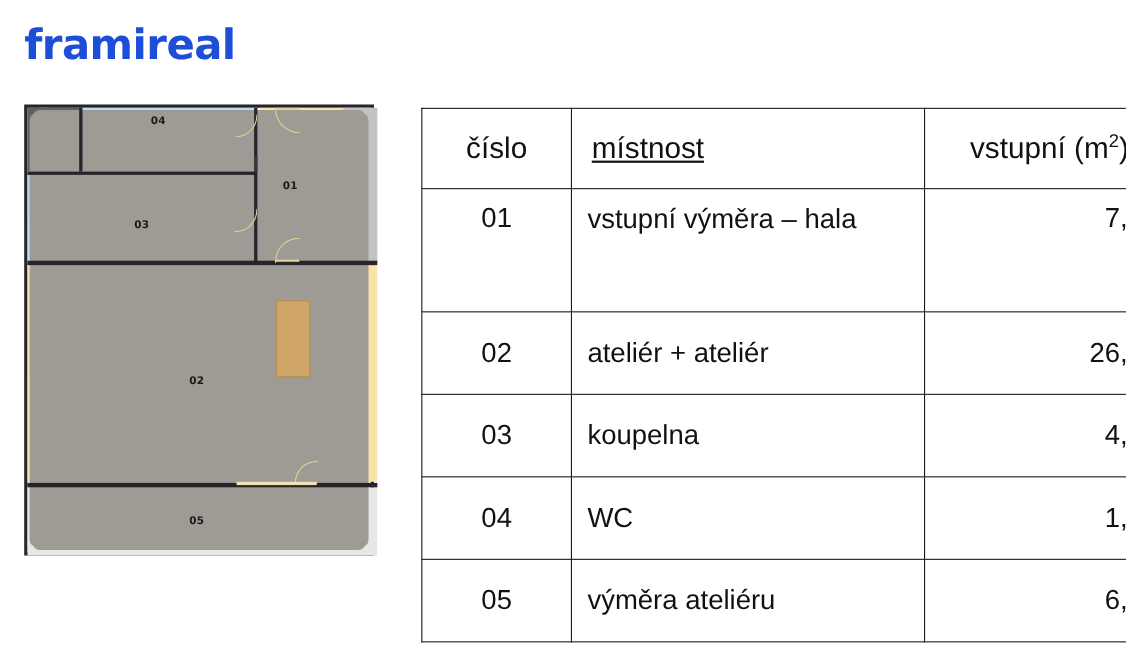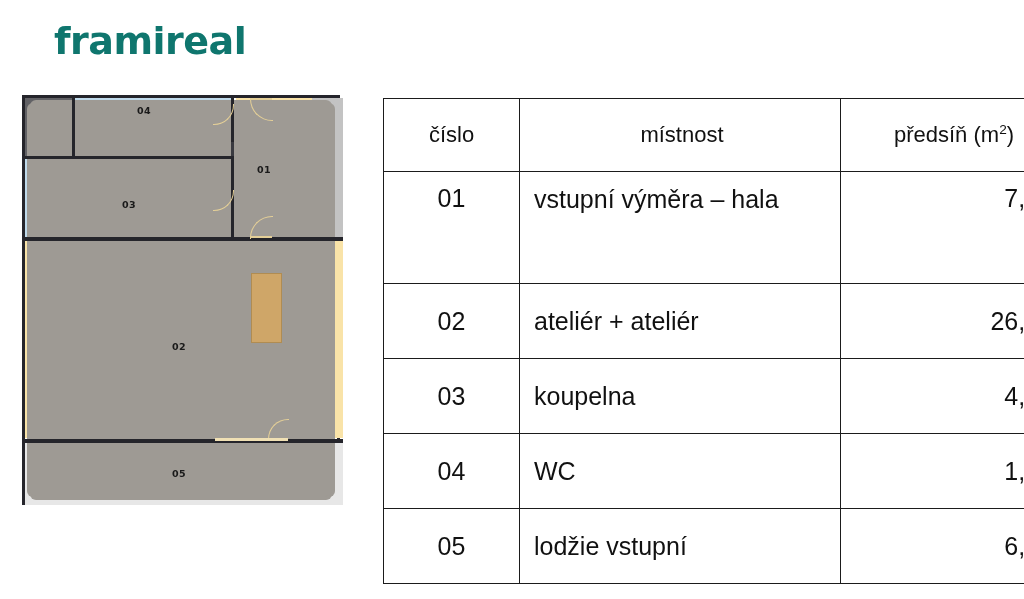--- a/index.html
+++ b/index.html
@@ -16,25 +16,24 @@
   }
 
   
   #logo {
     position: absolute;
     left: 22px;
     top: 22px;
     font-size: 38px;
     font-weight: 700;
     letter-spacing: -0.5px;
-    color: #0f766e;
+    color: #1d4ed8;
     font-family: "DejaVu Sans", sans-serif;
     line-height: 1;
     white-space: nowrap;
-    margin-left: 32px;
   }
 
   
   #plan {
     position: absolute;
     left: 22px;
     top: 95px;
     width: 318px;
     height: 410px;
     box-sizing: border-box;
@@ -140,25 +139,25 @@
     color: #111111;
     font-family: "Liberation Sans", sans-serif;
     padding: 6px 14px;
     vertical-align: middle;
   }
   .col-num  { width: 107px; text-align: center; }
   .col-name { width: 288px; text-align: left; }
   .col-area { width: 198px; text-align: right; }
 
   table.areas thead th {
-    font-size: 22px;
+    font-size: 27px;
     height: 60px;
   }
   table.areas thead th.col-num { text-align: center; }
-  table.areas thead th.col-name { text-align: center; padding-left: 18px; }
+  table.areas thead th.col-name { text-align: left; padding-left: 18px; text-decoration: underline; }
   table.areas thead th.col-area { text-align: center; }
 
   table.areas tbody td { font-size: 25px; }
   td.col-name { padding-left: 18px; line-height: 1.22; }
   td.col-area { padding-right: 16px; }
   td.col-num  { padding: 6px 0; }
 
   tr.row-tall td { height: 93px; vertical-align: top; padding-top: 12px; }
   tr.row-tall td.col-num { vertical-align: top; }
   tr.row-std td { height: 62px; }
@@ -245,21 +244,21 @@
     <div class="room-label" style="left:147px; top:370px;">05</div>
   </div>
 </div>
 
 <div id="table-wrap">
   <table class="areas">
     <thead>
       <tr>
         <th class="col-num">číslo</th>
         <th class="col-name">místnost</th>
-        <th class="col-area"><span>předsíň (m</span><sup class="unit">2</sup><span>)</span></th>
+        <th class="col-area"><span>vstupní (m</span><sup class="unit">2</sup><span>)</span></th>
       </tr>
     </thead>
     <tbody>
       <tr class="row-tall">
         <td class="col-num">01</td>
         <td class="col-name">vstupní výměra – hala</td>
         <td class="col-area">7,01</td>
       </tr>
       <tr class="row-std">
         <td class="col-num">02</td>
@@ -271,18 +270,18 @@
         <td class="col-name">koupelna</td>
         <td class="col-area">4,65</td>
       </tr>
       <tr class="row-std">
         <td class="col-num">04</td>
         <td class="col-name">WC</td>
         <td class="col-area">1,91</td>
       </tr>
       <tr class="row-std">
         <td class="col-num">05</td>
-        <td class="col-name">lodžie vstupní</td>
+        <td class="col-name">výměra ateliéru</td>
         <td class="col-area">6,80</td>
       </tr>
     </tbody>
   </table>
 </div>
 
 </body></html>

